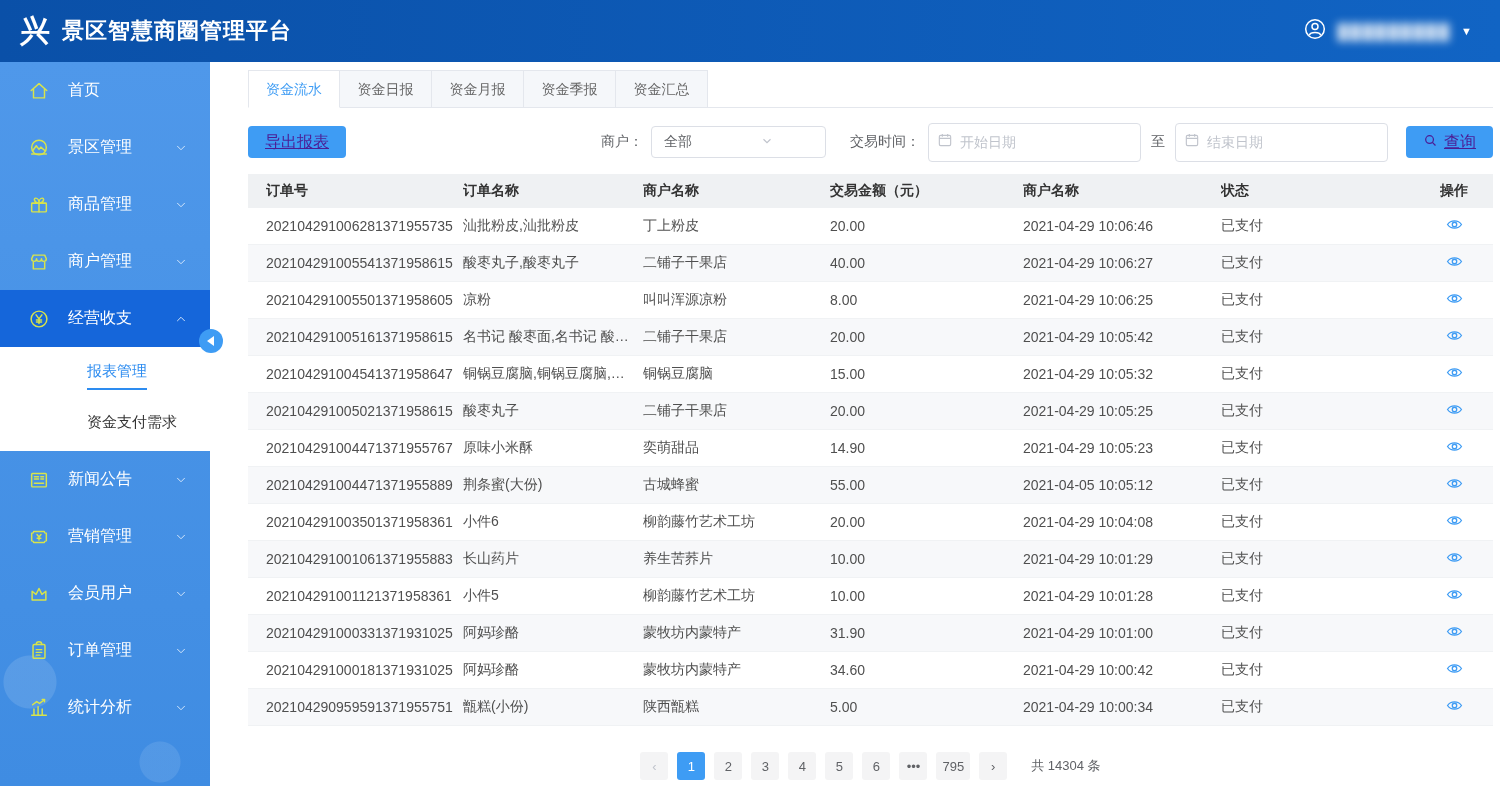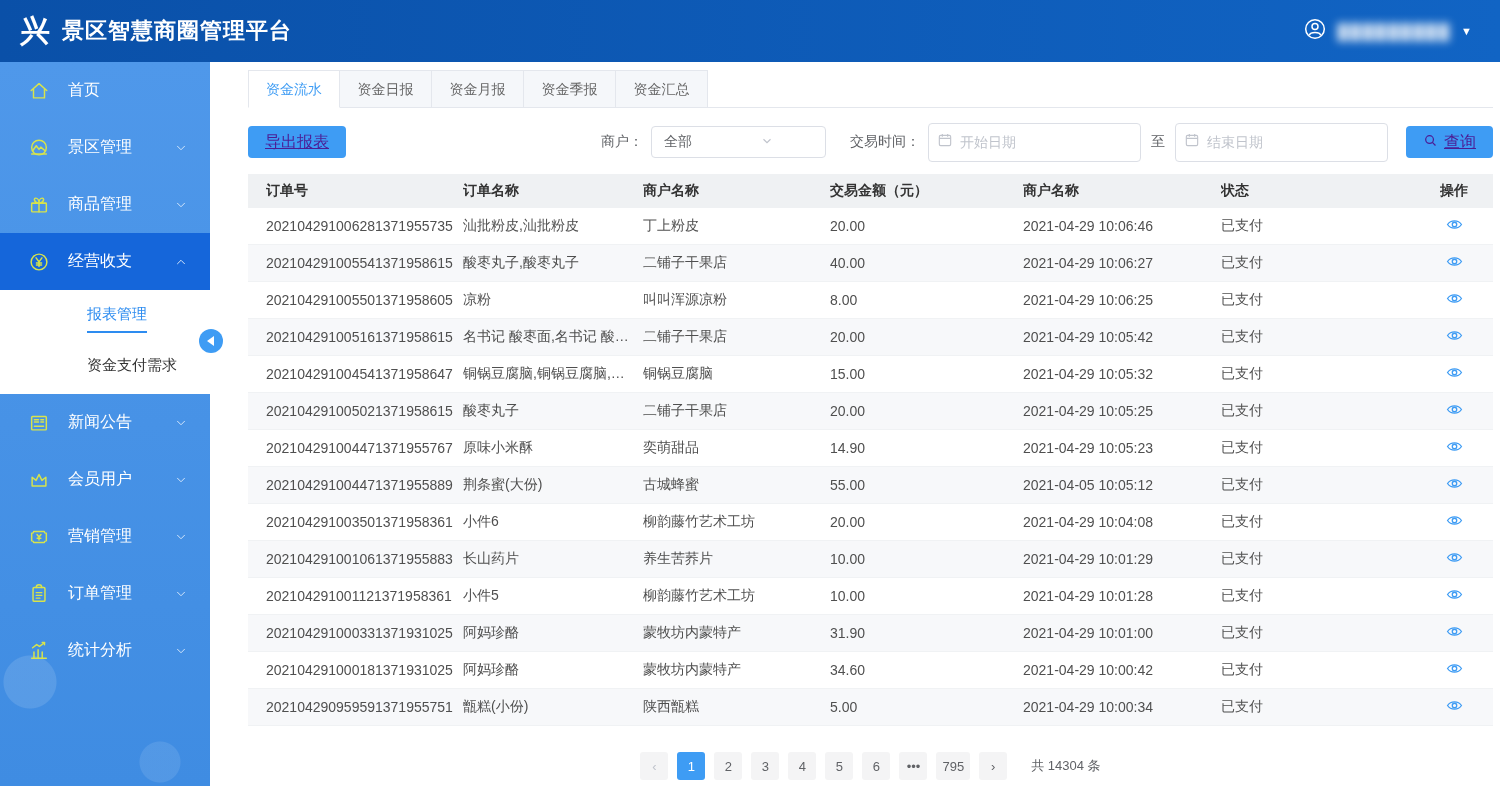--- a/index.html
+++ b/index.html
@@ -121,20 +121,30 @@
       <div class="sitem">
         <span class="icn"><svg viewBox="0 0 24 24" fill="none" stroke="currentColor" stroke-width="1.6" stroke-linecap="round" stroke-linejoin="round" width="22" height="22">
             <rect x="4" y="10" width="16" height="9.5" rx="1"></rect>
             <path d="M4 10 h16 M12 10 v9.5 M12 10 c-5 0-6.5-5.5-3.5-5.5 2 0 3.5 2.5 3.5 5.5 c0-3 1.5-5.5 3.5-5.5 3 0 1.5 5.5-3.5 5.5"></path>
           </svg></span>
         <span>商品管理</span>
         <span class="chev"><svg viewBox="0 0 24 24" fill="none" stroke="currentColor" stroke-width="1.6" stroke-linecap="round" stroke-linejoin="round" width="14" height="14">
             <polyline points="6 9 12 15 18 9"></polyline>
           </svg></span>
       </div>
+      <div class="sitem">
+        <span class="icn"><svg viewBox="0 0 24 24" fill="none" stroke="currentColor" stroke-width="1.6" stroke-linecap="round" stroke-linejoin="round" width="22" height="22">
+            <path d="M4 8.5 L5.8 4.5 h12.4 L20 8.5 c0 1.6-1.3 2.8-2.7 2.8 c-1.3 0-2.6-1.2-2.6-2.8 c0 1.6-1.3 2.8-2.7 2.8 c-1.4 0-2.7-1.2-2.7-2.8 c0 1.6-1.3 2.8-2.6 2.8 C5.3 11.3 4 10.1 4 8.5 Z"></path>
+            <path d="M5.8 12.5 V19.5 h12.4 V12.5"></path>
+          </svg></span>
+        <span>商户管理</span>
+        <span class="chev"><svg viewBox="0 0 24 24" fill="none" stroke="currentColor" stroke-width="1.6" stroke-linecap="round" stroke-linejoin="round" width="14" height="14">
+            <polyline points="6 9 12 15 18 9"></polyline>
+          </svg></span>
+      </div>
       <div class="sitem active">
         <span class="icn"><svg viewBox="0 0 24 24" fill="none" stroke="currentColor" stroke-width="1.6" stroke-linecap="round" stroke-linejoin="round" width="22" height="22">
             <circle cx="12" cy="12" r="8.6"></circle>
             <path d="M8.8 7.5 L12 11.8 L15.2 7.5 M12 11.8 V17 M9.2 13 h5.6 M9.2 15.3 h5.6"></path>
           </svg></span>
         <span>经营收支</span>
         <span class="chev"><svg viewBox="0 0 24 24" fill="none" stroke="currentColor" stroke-width="1.6" stroke-linecap="round" stroke-linejoin="round" width="14" height="14">
             <polyline points="6 15 12 9 18 15"></polyline>
           </svg></span>
       </div>
@@ -151,33 +161,33 @@
             <rect x="4" y="5" width="16" height="14.5" rx="1"></rect>
             <path d="M7 8.5 h4.5 M7 11 h4.5 M14 8.5 h3 M14 11 h3 M7 15.5 h10"></path>
           </svg></span>
         <span>新闻公告</span>
         <span class="chev"><svg viewBox="0 0 24 24" fill="none" stroke="currentColor" stroke-width="1.6" stroke-linecap="round" stroke-linejoin="round" width="14" height="14">
             <polyline points="6 9 12 15 18 9"></polyline>
           </svg></span>
       </div>
       <div class="sitem">
         <span class="icn"><svg viewBox="0 0 24 24" fill="none" stroke="currentColor" stroke-width="1.6" stroke-linecap="round" stroke-linejoin="round" width="22" height="22">
-            <path d="M4.5 18.5 V9 l4.3 3.4 L12 6 l3.2 6.4 L19.5 9 v9.5 Z"></path>
-          </svg></span>
-        <span>会员用户</span>
-        <span class="chev"><svg viewBox="0 0 24 24" fill="none" stroke="currentColor" stroke-width="1.6" stroke-linecap="round" stroke-linejoin="round" width="14" height="14">
-            <polyline points="6 9 12 15 18 9"></polyline>
-          </svg></span>
-      </div>
-      <div class="sitem">
-        <span class="icn"><svg viewBox="0 0 24 24" fill="none" stroke="currentColor" stroke-width="1.6" stroke-linecap="round" stroke-linejoin="round" width="22" height="22">
             <path d="M4 8 a2.2 2.2 0 0 0 2.2-2 h11.6 a2.2 2.2 0 0 0 2.2 2 v8 a2.2 2.2 0 0 0-2.2 2 H6.2 a2.2 2.2 0 0 0-2.2-2 Z"></path>
             <path d="M9.8 9.3 L12 12 L14.2 9.3 M12 12 v3.2 M10 13.3 h4"></path>
           </svg></span>
         <span>营销管理</span>
+        <span class="chev"><svg viewBox="0 0 24 24" fill="none" stroke="currentColor" stroke-width="1.6" stroke-linecap="round" stroke-linejoin="round" width="14" height="14">
+            <polyline points="6 9 12 15 18 9"></polyline>
+          </svg></span>
+      </div>
+      <div class="sitem">
+        <span class="icn"><svg viewBox="0 0 24 24" fill="none" stroke="currentColor" stroke-width="1.6" stroke-linecap="round" stroke-linejoin="round" width="22" height="22">
+            <path d="M4.5 18.5 V9 l4.3 3.4 L12 6 l3.2 6.4 L19.5 9 v9.5 Z"></path>
+          </svg></span>
+        <span>会员用户</span>
         <span class="chev"><svg viewBox="0 0 24 24" fill="none" stroke="currentColor" stroke-width="1.6" stroke-linecap="round" stroke-linejoin="round" width="14" height="14">
             <polyline points="6 9 12 15 18 9"></polyline>
           </svg></span>
       </div>
       <div class="sitem">
         <span class="icn"><svg viewBox="0 0 24 24" fill="none" stroke="currentColor" stroke-width="1.6" stroke-linecap="round" stroke-linejoin="round" width="22" height="22">
             <rect x="5.5" y="5" width="13" height="15" rx="1.2"></rect>
             <path d="M9 5 a3 3 0 0 1 6 0"></path>
             <path d="M9 10.5 h6 M9 13.5 h6 M9 16.5 h4"></path>
           </svg></span>

